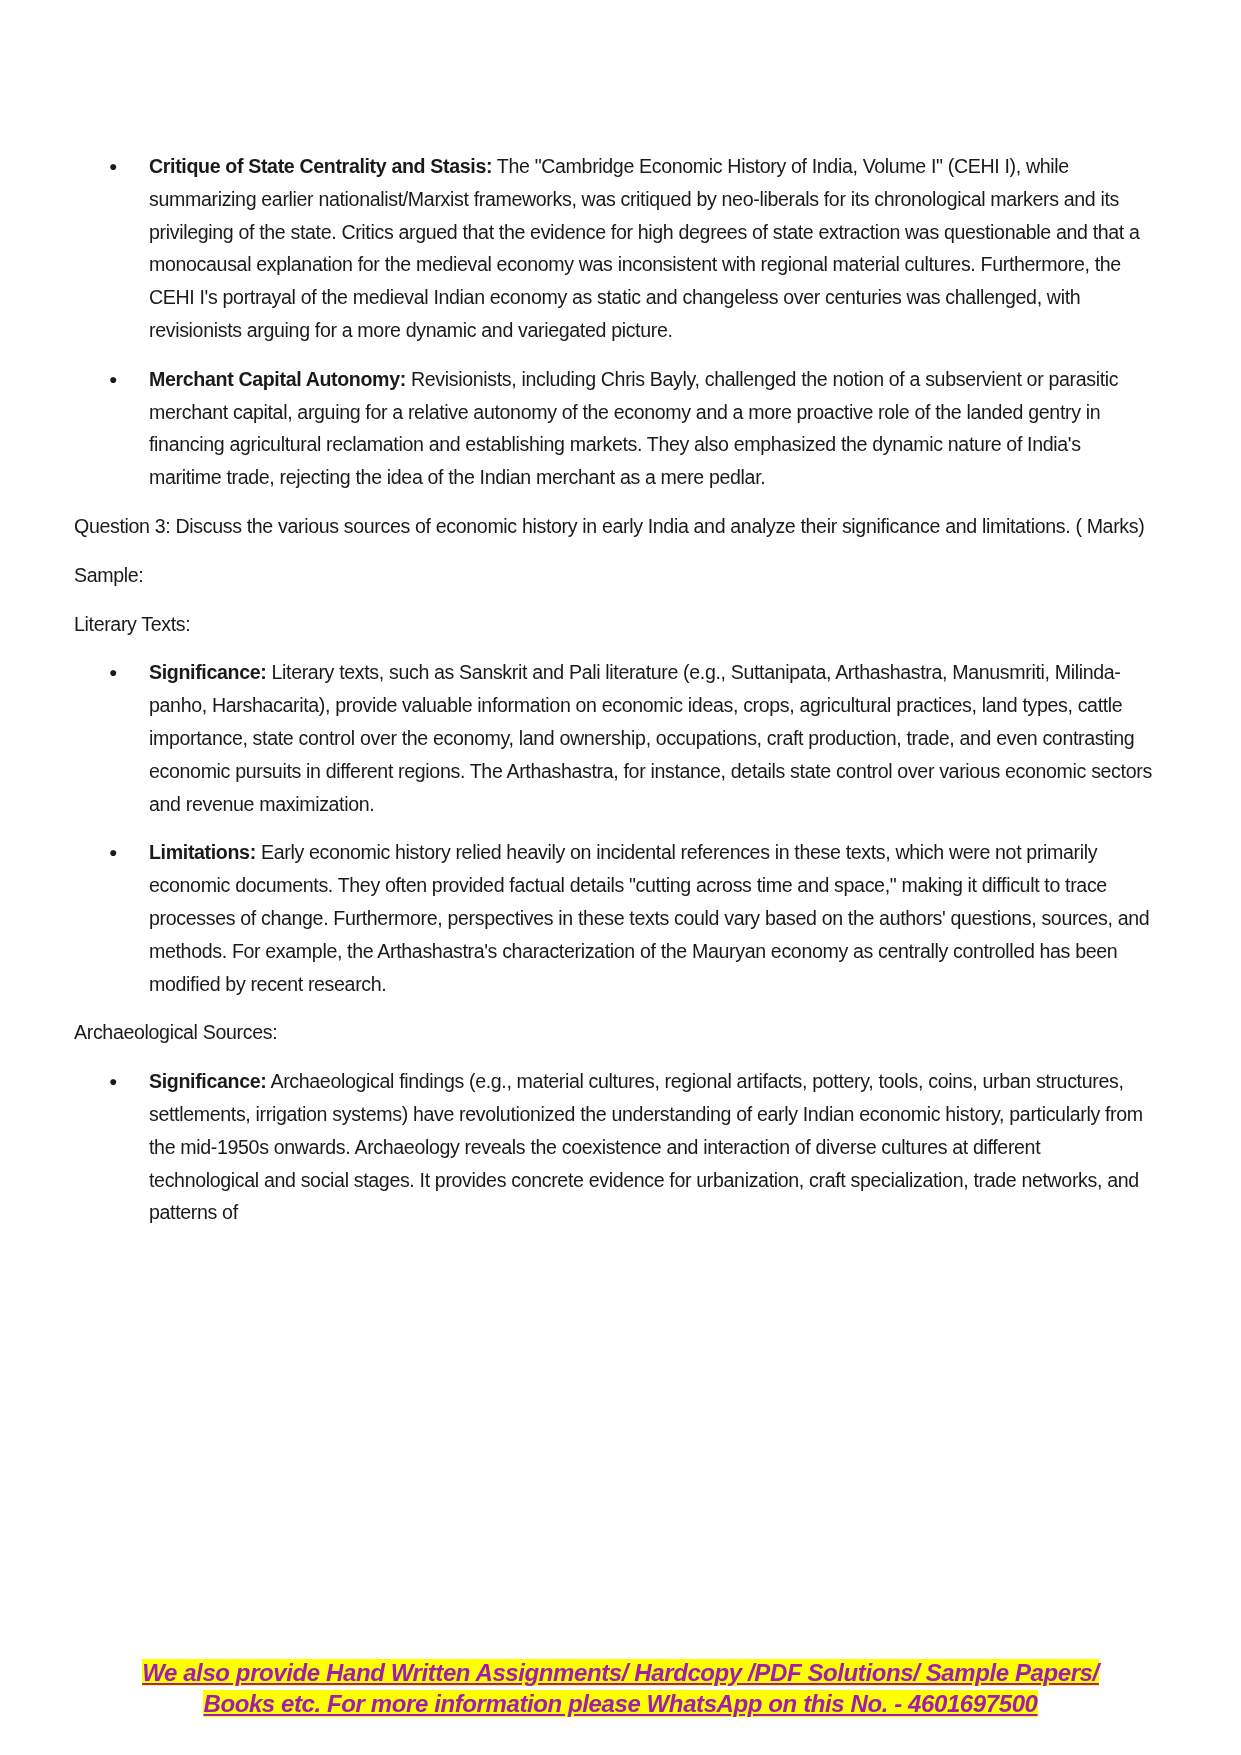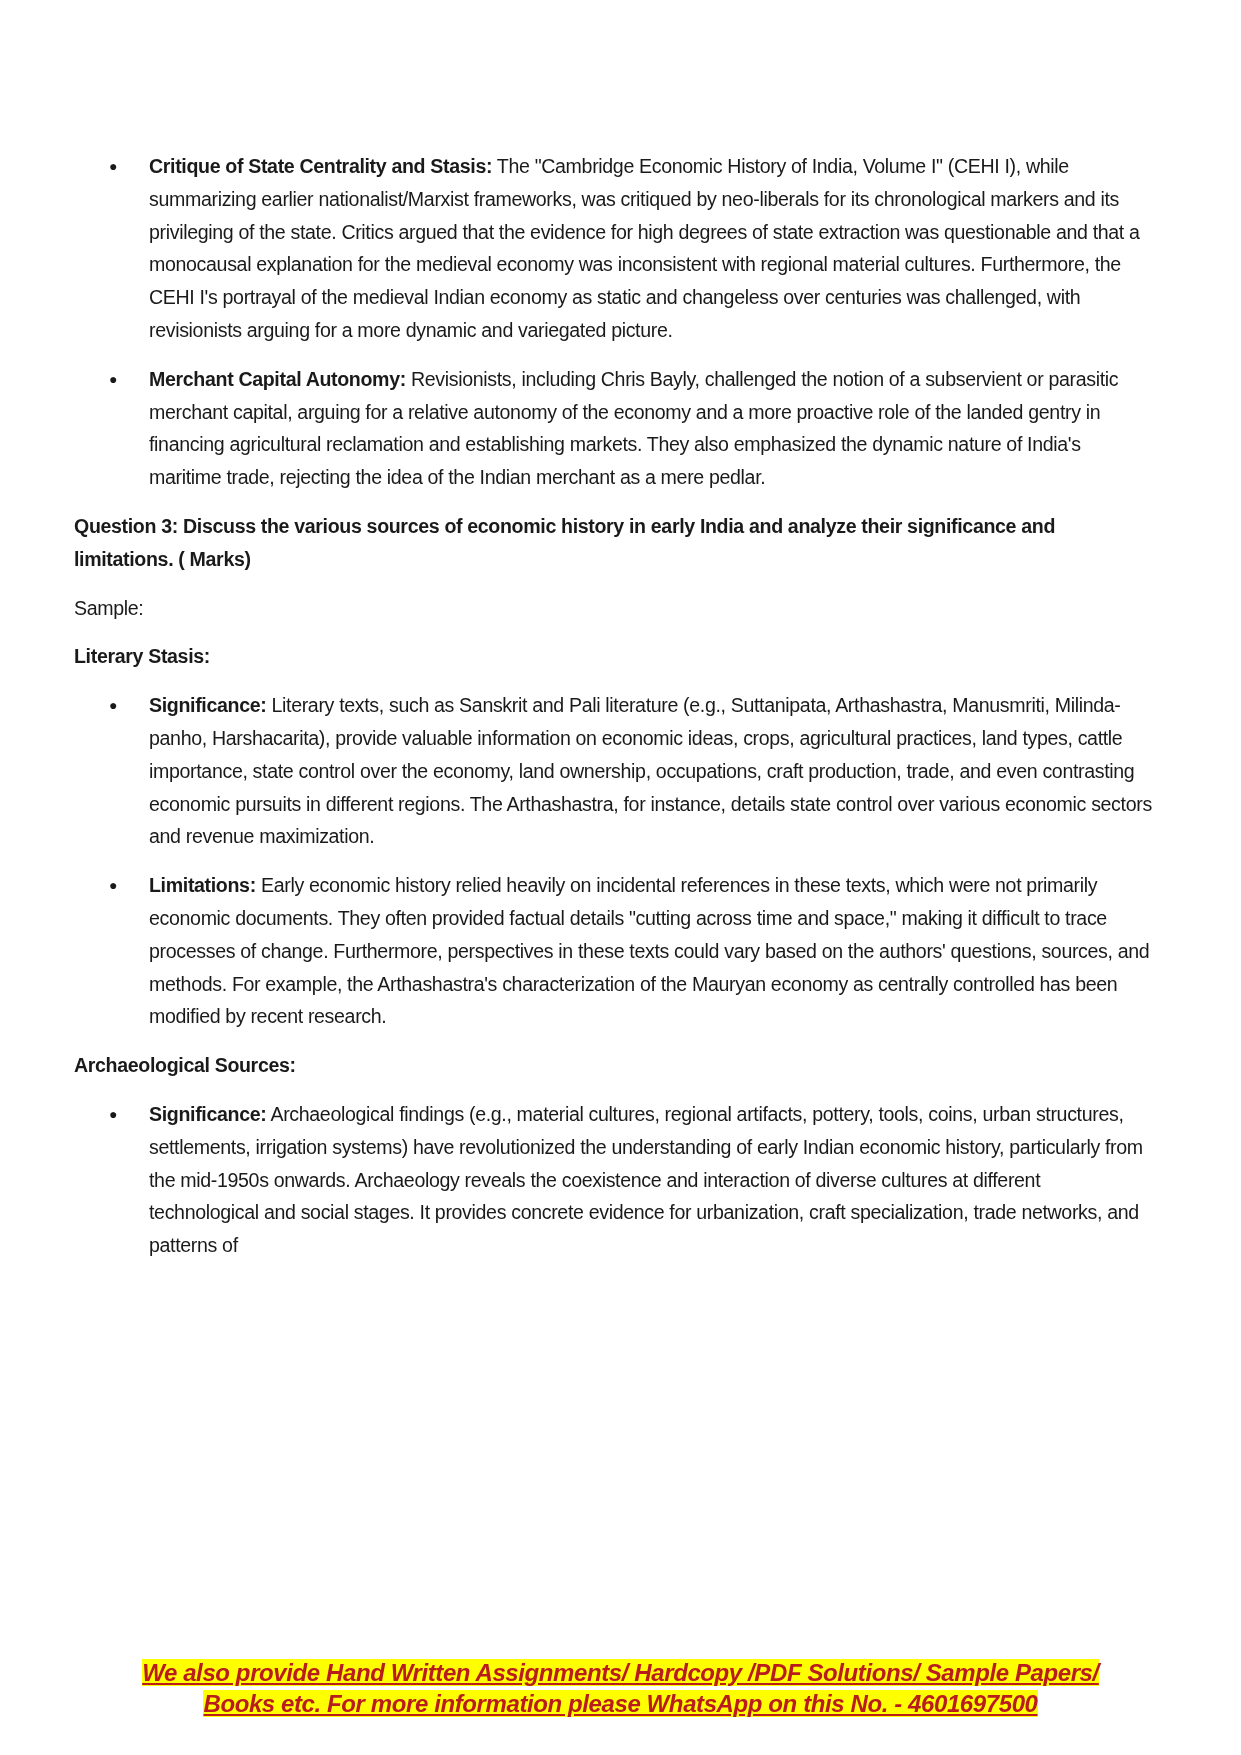--- a/index.html
+++ b/index.html
@@ -10,21 +10,21 @@
     color: #1a1a1a; font-size: 19.6px; line-height: 32.8px;
   }
   .content { position: absolute; left: 74px; top: 150px; width: 1080px; letter-spacing: -0.35px; }
   ul.bullets { list-style: none; margin: 0; padding: 0; }
   ul.bullets li { position: relative; padding-left: 75px; margin-bottom: 16px; }
   ul.bullets li .bullet {
     position: absolute; left: 35px; top: 0; font-size: 14px;
   }
   .b { font-weight: bold; }
   p { margin: 0 0 16px 0; }
-  .heading { font-weight: bold; }
+  .heading { font-weight: normal; }
   .footer {
     position: absolute; left: 0; top: 1657px; width: 1241px; text-align: center;
     font-family: "Liberation Sans", "DejaVu Sans", sans-serif;
     font-weight: bold; font-style: italic; font-size: 24px; line-height: 31px;
     color: #e00000; text-decoration: underline; letter-spacing: -0.4px;
   }
   .footer span { background: #ffff00; }
 </style>
 </head>
 <body>
@@ -38,21 +38,21 @@
         <span class="b">Critique of State Centrality and Stasis:</span><span> The "Cambridge Economic History of India, Volume I" (CEHI I), while summarizing earlier nationalist/Marxist frameworks, was critiqued by neo-liberals for its chronological markers and its privileging of the state. Critics argued that the evidence for high degrees of state extraction was questionable and that a monocausal explanation for the medieval economy was inconsistent with regional material cultures. Furthermore, the CEHI I's portrayal of the medieval Indian economy as static and changeless over centuries was challenged, with revisionists arguing for a more dynamic and variegated picture.</span>
       </li>
       <li>
         <span class="bullet">●</span>
         <span class="b">Merchant Capital Autonomy:</span><span> Revisionists, including Chris Bayly, challenged the notion of a subservient or parasitic merchant capital, arguing for a relative autonomy of the economy and a more proactive role of the landed gentry in financing agricultural reclamation and establishing markets. They also emphasized the dynamic nature of India's maritime trade, rejecting the idea of the Indian merchant as a mere pedlar.</span>
       </li>
     </ul>
 
     <p class="heading">Question 3: Discuss the various sources of economic history in early India and analyze their significance and limitations. ( Marks)</p>
     <p>Sample:</p>
-    <p class="heading">Literary Stasis:</p>
+    <p class="heading">Literary Texts:</p>
 
     <ul class="bullets">
       <li>
         <span class="bullet">●</span>
         <span class="b">Significance:</span><span> Literary texts, such as Sanskrit and Pali literature (e.g., Suttanipata, Arthashastra, Manusmriti, Milinda-panho, Harshacarita), provide valuable information on economic ideas, crops, agricultural practices, land types, cattle importance, state control over the economy, land ownership, occupations, craft production, trade, and even contrasting economic pursuits in different regions. The Arthashastra, for instance, details state control over various economic sectors and revenue maximization.</span>
       </li>
       <li>
         <span class="bullet">●</span>
         <span class="b">Limitations:</span><span> Early economic history relied heavily on incidental references in these texts, which were not primarily economic documents. They often provided factual details "cutting across time and space," making it difficult to trace processes of change. Furthermore, perspectives in these texts could vary based on the authors' questions, sources, and methods. For example, the Arthashastra's characterization of the Mauryan economy as centrally controlled has been modified by recent research.</span>
       </li>
@@ -61,17 +61,17 @@
     <p class="heading">Archaeological Sources:</p>
 
     <ul class="bullets">
       <li>
         <span class="bullet">●</span>
         <span class="b">Significance:</span><span> Archaeological findings (e.g., material cultures, regional artifacts, pottery, tools, coins, urban structures, settlements, irrigation systems) have revolutionized the understanding of early Indian economic history, particularly from the mid-1950s onwards. Archaeology reveals the coexistence and interaction of diverse cultures at different technological and social stages. It provides concrete evidence for urbanization, craft specialization, trade networks, and patterns of</span>
       </li>
     </ul>
   </div>
 
-  <div class="footer" style="color: #b91c1c; text-align: center;">
+  <div class="footer" style="color: #a21caf; text-align: center;">
     <div><span style="background: rgb(255, 255, 0);">We also provide Hand Written Assignments/ Hardcopy /PDF Solutions/ Sample Papers/</span></div>
     <div><span style="background: rgb(255, 255, 0);">Books etc. For more information please WhatsApp on this No. - 4601697500</span></div>
   </div>
 </div>
 
 </body></html>

